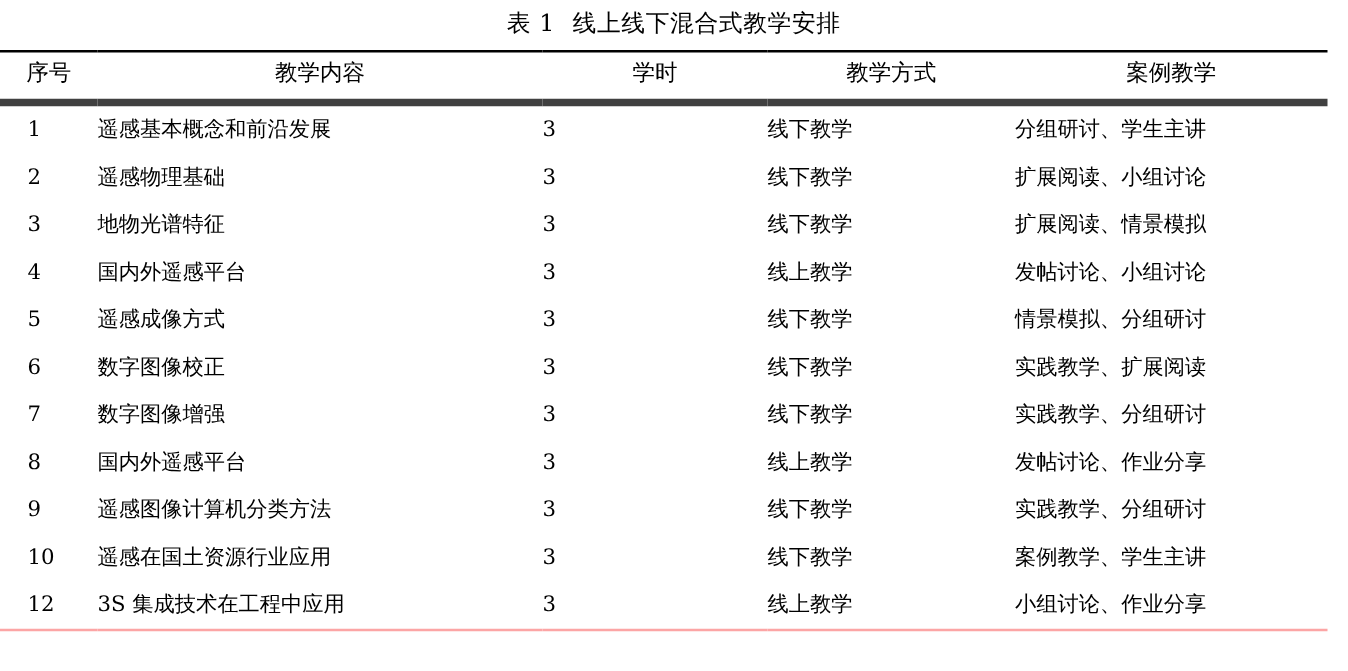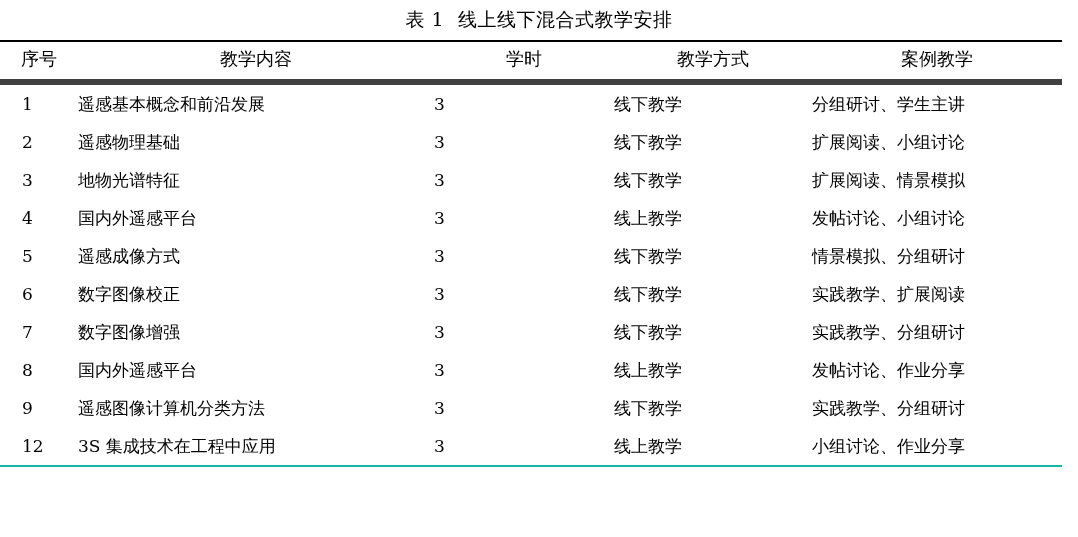--- a/index.html
+++ b/index.html
@@ -57,21 +57,21 @@
   }
   table.schedule tbody td {
     font-size: 17px;
     line-height: 22px;
     padding: 8px 0 8px 0;
     text-align: left;
     border: none;
     font-family: "DejaVu Serif", "Liberation Serif", serif;
   }
   table.schedule tbody tr:last-child td {
-    border-bottom: 2px solid #14b8a6;
+    border-bottom: 2px solid #fca5a5;
   }
   table.schedule tbody td.num {
     text-align: left;
     padding-left: 22px;
   }
 </style>
 </head>
 <body>
 
 <div class="page">
@@ -155,20 +155,27 @@
         <td>发帖讨论、作业分享</td>
       </tr>
       <tr>
         <td class="num">9</td>
         <td>遥感图像计算机分类方法</td>
         <td>3</td>
         <td>线下教学</td>
         <td>实践教学、分组研讨</td>
       </tr>
       <tr>
+        <td class="num">10</td>
+        <td>遥感在国土资源行业应用</td>
+        <td>3</td>
+        <td>线下教学</td>
+        <td>案例教学、学生主讲</td>
+      </tr>
+      <tr>
         <td class="num">12</td>
         <td>3S 集成技术在工程中应用</td>
         <td>3</td>
         <td>线上教学</td>
         <td>小组讨论、作业分享</td>
       </tr>
     </tbody>
   </table>
 
 </div>

